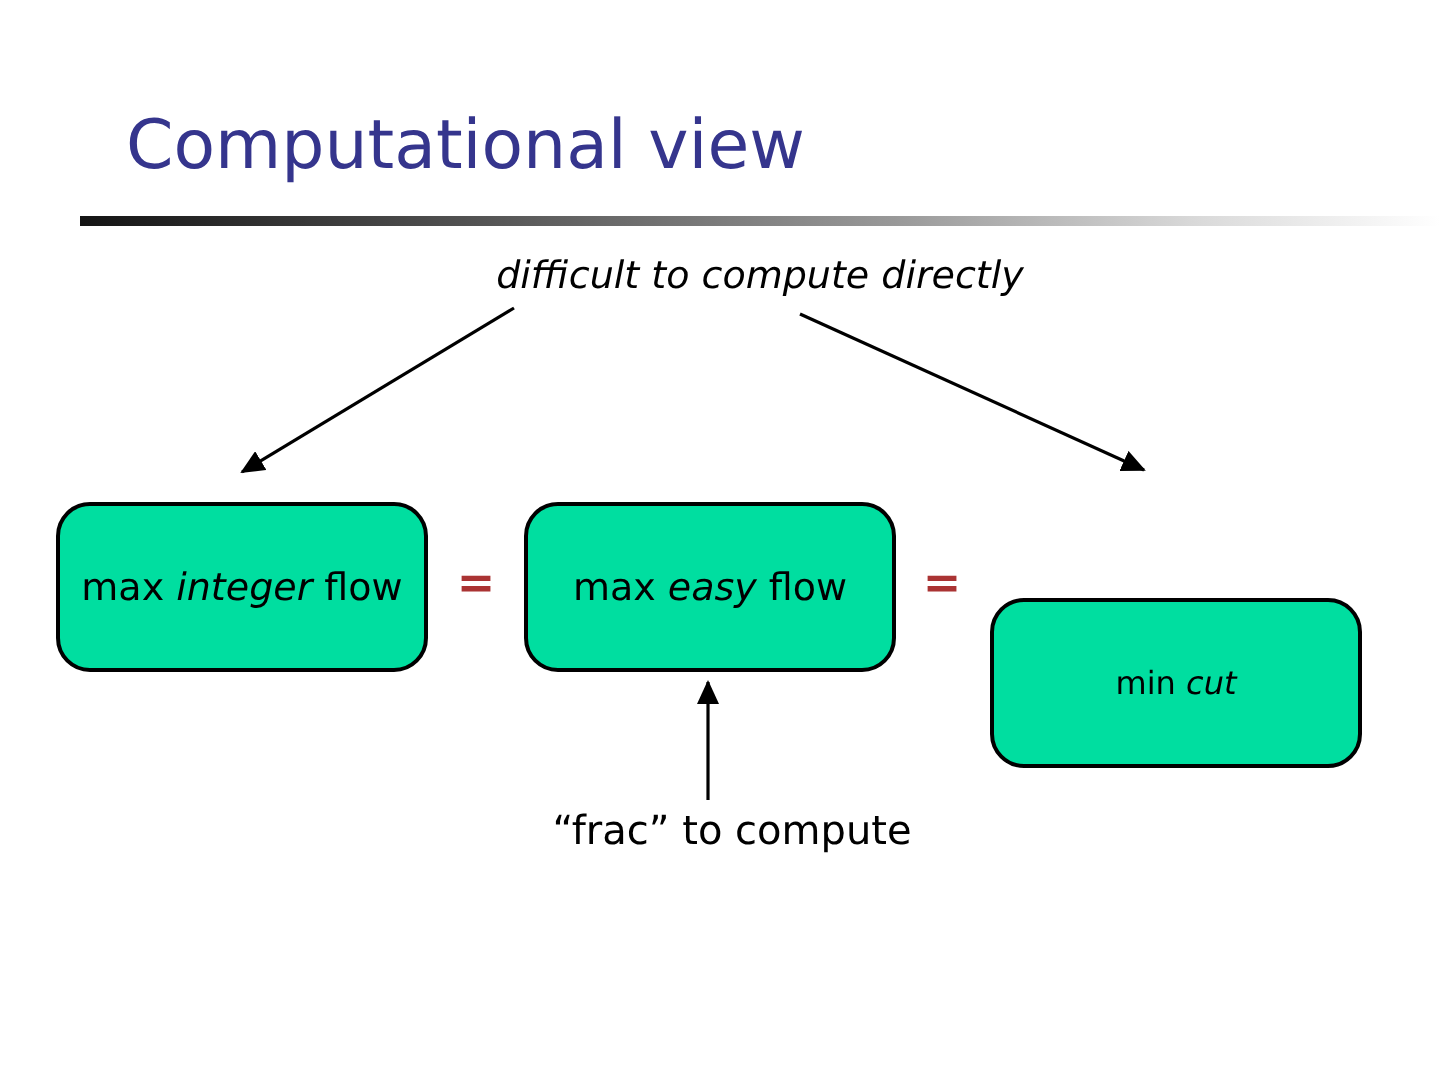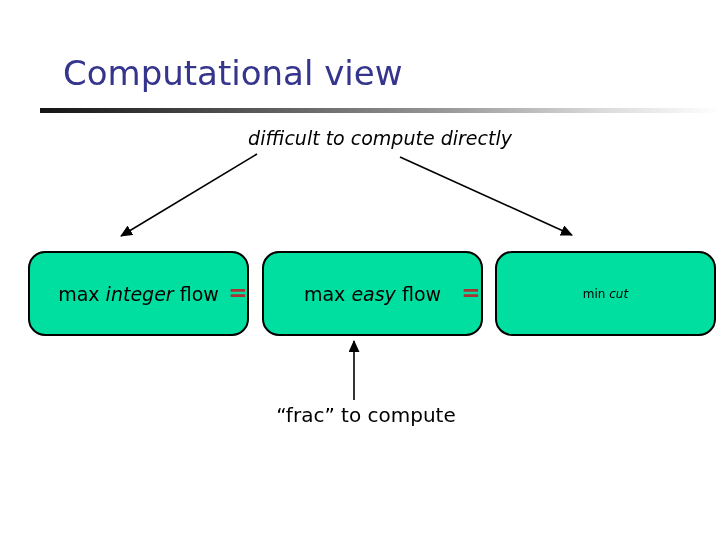--- a/index.html
+++ b/index.html
@@ -35,33 +35,33 @@
   }
 
   .top-label{
     position:absolute;left:230px;top:127px;width:300px;
     text-align:center;font-size:19px;white-space:nowrap;font-style:italic;
   }
 
   .arrow-layer{position:absolute;left:0;top:0;width:720px;height:540px;}
 
   .box{
-    position:absolute;top:251px;width:221px;height:85px;
+    position:absolute;top:251px;width:186px;height:85px;
     background:var(--box-fill);
     border:2px solid var(--box-border);
     border-radius:17px;
     box-sizing:border-box;
     display:flex;align-items:center;justify-content:center;
     font-size:19px;white-space:pre;
   }
   .box em{font-style:italic;font-weight:normal;}
   .box-1{left:28px;}
   .box-2{left:262px;}
   .box-3{left:495px;}
-  .box-3{font-size:12px;}
+  .box-3{font-size:16px;margin-top:48px;}
 
   .eq{
     position:absolute;top:276px;width:30px;height:32px;
     line-height:32px;text-align:center;
     font-size:23px;font-weight:bold;
     color:var(--equals-color);
   }
   .eq-1{left:223px;}
   .eq-2{left:456px;}
 

